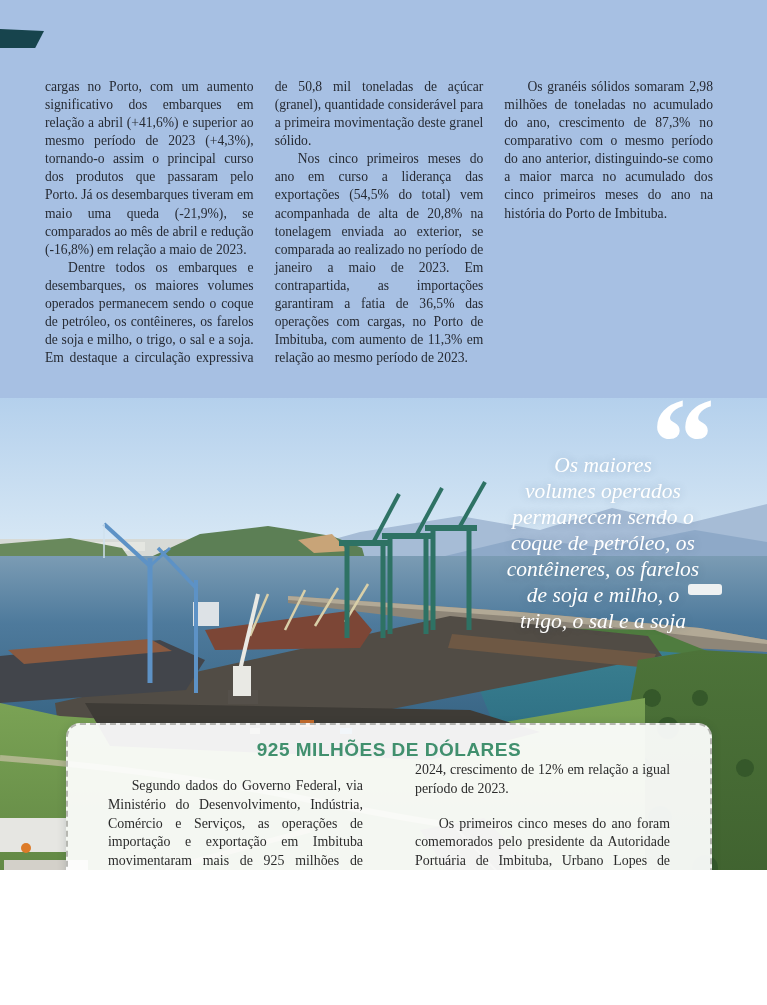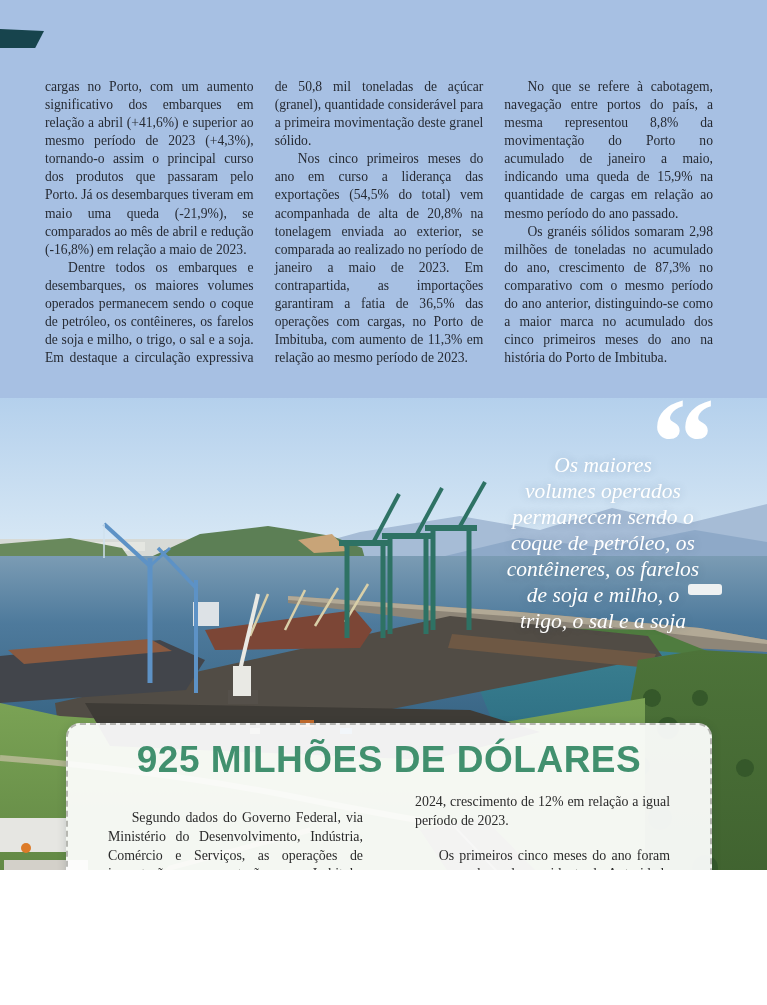--- a/index.html
+++ b/index.html
@@ -45,23 +45,23 @@
   }
   
   .hbox{
     position:absolute;left:66px;top:723px;width:646px;height:199px;
     background:rgba(255,255,255,.93);
     border:2px dashed rgba(130,130,125,.55);
     border-radius:14px;box-sizing:border-box;
     box-shadow:0 2px 10px rgba(30,50,60,.18);
   }
   .hbox h2{
-    margin:14px 0 12px 0;text-align:center;
+    margin:14px 0 0 0;text-align:center;
     font-family:"Liberation Sans",sans-serif;font-weight:700;
-    font-size:37px;letter-spacing:.5px;color:#41906e;
+    font-size:19px;letter-spacing:.5px;color:#41906e;
   }
   .hbox-body{
     margin:0 24px;height:132px;overflow:hidden;
     column-count:2;column-gap:20px;column-fill:auto;
     font-size:13.9px;line-height:1.35;color:#2b2b2b;text-align:justify;
   }
   .hbox-body p{margin:16px;text-indent:1.7em;}
   
   .footer-strip{
     position:absolute;left:0;top:950px;width:767px;height:55px;
@@ -84,21 +84,20 @@
 <body>
 
 <div id="page">
 
   <div class="corner-wedge"></div>
 
   <div class="article">
     <p>cargas no Porto, com um aumento significativo dos embarques em relação a abril (+41,6%) e superior ao mesmo período de 2023 (+4,3%), tornando-o assim o principal curso dos produtos que passaram pelo Porto. Já os desembarques tiveram em maio uma queda (-21,9%), se comparados ao mês de abril e redução (-16,8%) em relação a maio de 2023.</p>
     <p>Dentre todos os embarques e desembarques, os maiores volumes operados permanecem sendo o coque de petróleo, os contêineres, os farelos de soja e milho, o trigo, o sal e a soja. Em destaque a circulação expressiva de 50,8 mil toneladas de açúcar (granel), quantidade considerável para a primeira movimentação deste granel sólido.</p>
     <p>Nos cinco primeiros meses do ano em curso a liderança das exportações (54,5% do total) vem acompanhada de alta de 20,8% na tonelagem enviada ao exterior, se comparada ao realizado no período de janeiro a maio de 2023. Em contrapartida, as importações garantiram a fatia de 36,5% das operações com cargas, no Porto de Imbituba, com aumento de 11,3% em relação ao mesmo período de 2023.</p>
-    <p>No que se refere à cabotagem, navegação entre portos do país, a mesma representou 8,8% da movimentação do Porto no acumulado de janeiro a maio, indicando uma queda de 15,9% na quantidade de cargas em relação ao mesmo período do ano passado.</p>
     <p>Os granéis sólidos somaram 2,98 milhões de toneladas no acumulado do ano, crescimento de 87,3% no comparativo com o mesmo período do ano anterior, distinguindo-se como a maior marca no acumulado dos cinco primeiros meses do ano na história do Porto de Imbituba.</p>
 
   </div>
 
   <div class="photo">
     <svg viewBox="0 0 767 554" preserveAspectRatio="none">
       <defs>
         <linearGradient id="sky" x1="0" y1="0" x2="0" y2="1">
           <stop offset="0" stop-color="#b4d0ec"></stop>
             <stop offset="1" stop-color="#dcebf6"></stop>

